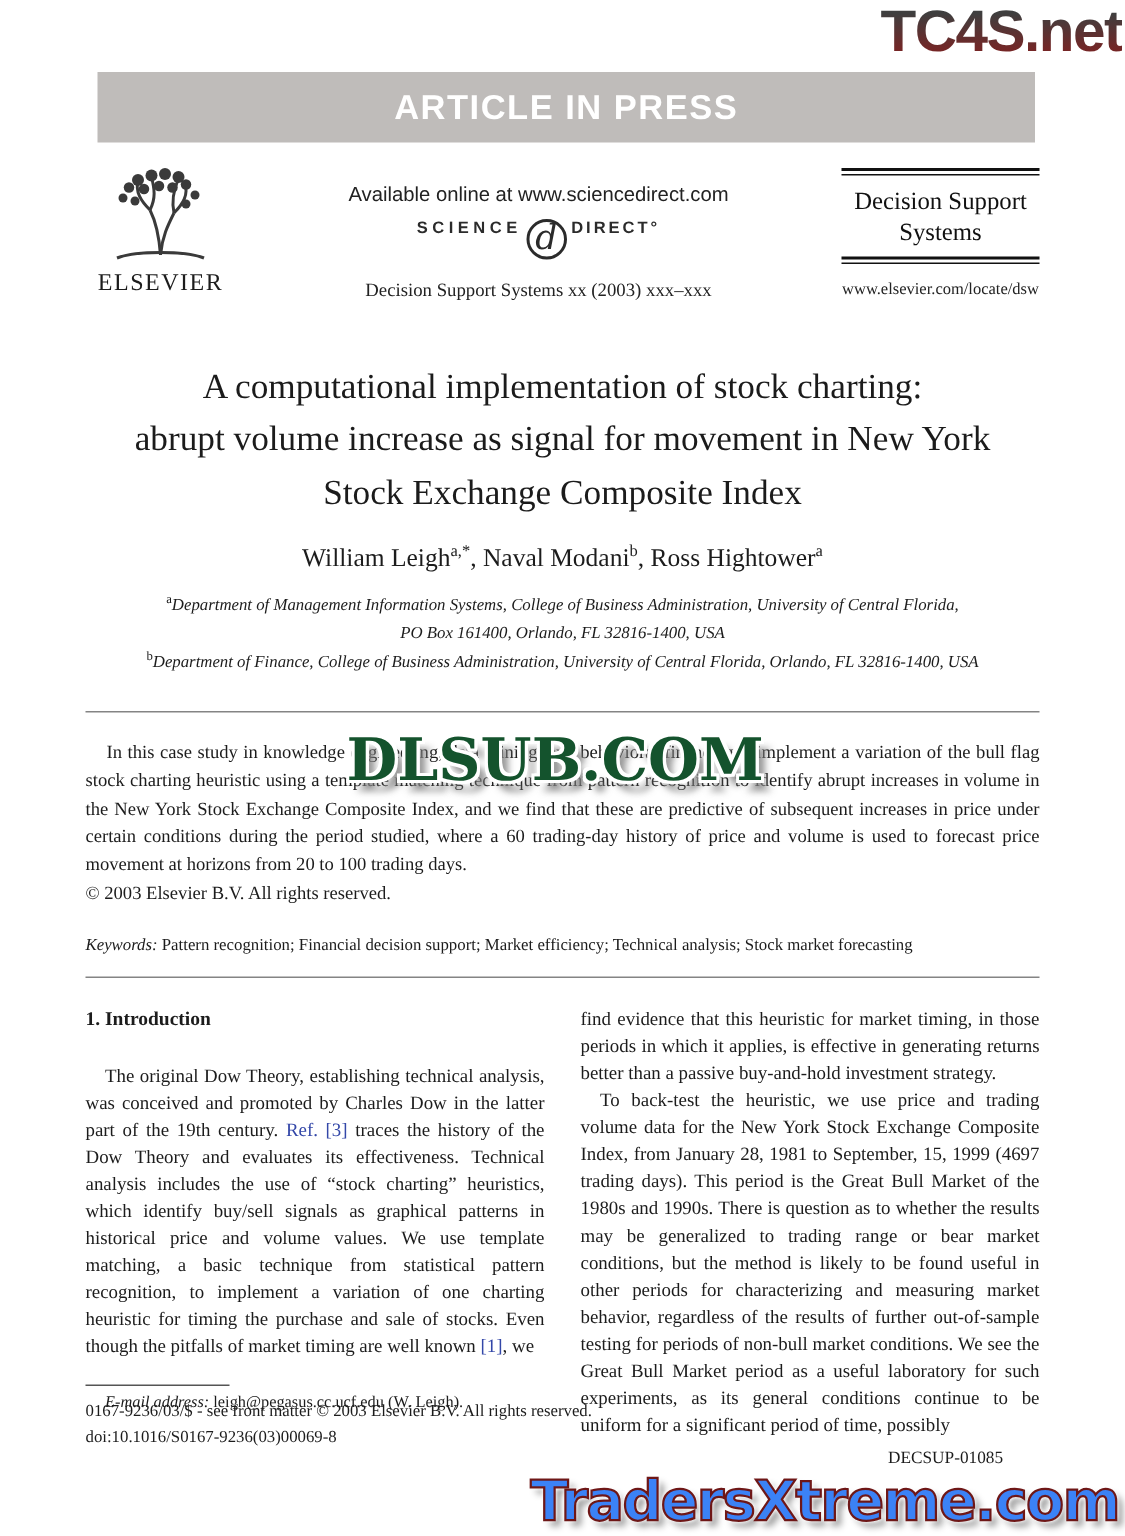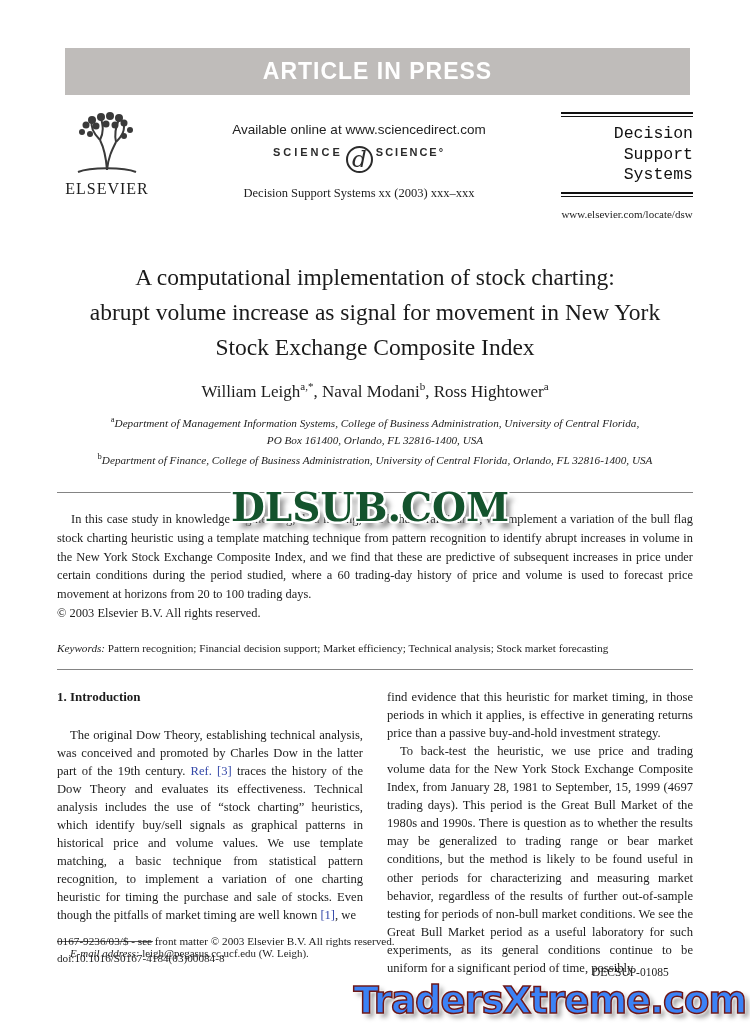--- a/index.html
+++ b/index.html
@@ -51,21 +51,21 @@
   .avail { font-family:"Liberation Sans", sans-serif; font-size:13.5px; color:#222; }
   .sd-logo { margin-top:9px; display:flex; align-items:flex-start; justify-content:center; gap:2px; }
   .sd-science { font-family:"Liberation Sans", sans-serif; font-weight:bold; font-size:11px; letter-spacing:3px; color:#2b2b2b; }
   .sd-circle { display:inline-flex; width:27px; height:27px; border:2px solid #2b2b2b; border-radius:50%;
     align-items:center; justify-content:center; margin:0 1px; }
   .sd-d { font-family:"DejaVu Serif", serif; font-style:italic; font-size:23px; line-height:1; color:#2b2b2b; }
   .sd-direct { font-family:"Liberation Sans", sans-serif; font-weight:bold; font-size:11px; letter-spacing:2px; color:#2b2b2b; }
   .citation { margin-top:13px; font-size:12.5px; color:#222; }
   .jbox { width:132px; }
   .double-rule { border-top:2px solid #111; border-bottom:1px solid #111; height:5px; }
-  .jname { font-family:Liberation Mono, monospace; font-size:16.5px; text-align:right; line-height:1.25;
+  .jname { font-family:Liberation Serif, serif; font-size:16.5px; text-align:center; line-height:1.25;
     white-space:pre-line; padding:7px 0 6px 0; color:#111; }
   .jurl { margin-top:11px; font-size:11px; text-align:center; color:#222; }
 
   
   .title { margin-top:40px; text-align:center; font-size:23.5px; font-weight:normal;
     line-height:1.5; white-space:pre-line; color:#1b1b1b; }
   .authors { margin-top:15px; text-align:center; font-size:17px; }
   .authors sup { font-size:11px; }
   .affils { margin-top:11px; text-align:center; font-style:italic; font-size:11.2px; line-height:1.55; }
   .affil { white-space:pre-line; }
@@ -96,20 +96,21 @@
 
   
   .footer { position:absolute; top:933px; left:57px; font-size:11.2px; line-height:1.5; }
   .decsup { position:absolute; top:966px; left:592px; font-size:11.5px; }
 </style>
 </head>
 <body>
 
 <div class="page">
 
+  <div class="tc4s">TC4S.net</div>
 
   <div class="banner">
     <span>ARTICLE IN PRESS</span>
   </div>
 
   <div class="header">
     <div class="pub-block">
       <svg width="74" height="66" viewBox="0 0 74 66">
         <g fill="none" stroke="#3a3a3a" stroke-width="2">
           <path d="M37 58 C36 44 34 36 30 28"></path>
@@ -139,21 +140,21 @@
       <div class="pub-name">ELSEVIER</div>
     </div>
 
     <div class="head-center">
       <div class="avail">Available online at www.sciencedirect.com</div>
       <div class="sd-logo">
         <span class="sd-science">SCIENCE</span>
         <span class="sd-circle">
             <span class="sd-d">d</span>
           </span>
-        <span class="sd-direct">SCIENCE°</span>
+        <span class="sd-direct">DIRECT°</span>
       </div>
       <div class="citation">Decision Support Systems xx (2003) xxx–xxx</div>
     </div>
 
     <div class="jbox">
       <div class="double-rule"></div>
       <div class="jname">Decision Support
 Systems</div>
       <div class="double-rule"></div>
       <div class="jurl">www.elsevier.com/locate/dsw</div>
@@ -187,28 +188,28 @@
   <div class="columns">
     <div class="col">
       <div class="sec-head">1. Introduction</div>
       <p class="indent"><span>The original Dow Theory, establishing technical analysis, was conceived and promoted by Charles Dow in the latter part of the 19th century. </span><span class="ref-link">Ref. [3]</span><span> traces the history of the Dow Theory and evaluates its effectiveness. Technical analysis includes the use of “stock charting” heuristics, which identify buy/sell signals as graphical patterns in historical price and volume values. We use template matching, a basic technique from statistical pattern recognition, to implement a variation of one charting heuristic for timing the purchase and sale of stocks. Even though the pitfalls of market timing are well known </span><span class="ref-link">[1]</span><span>, we</span></p>
       <div class="footnote">
         <hr class="fn-rule">
         <div class="fn-p2"><span class="fn-email-label">E-mail address:</span><span> leigh@pegasus.cc.ucf.edu (W. Leigh).</span></div>
       </div>
     </div>
     <div class="col">
-      <p>find evidence that this heuristic for market timing, in those periods in which it applies, is effective in generating returns price than a passive buy-and-hold investment strategy.</p>
+      <p>find evidence that this heuristic for market timing, in those periods in which it applies, is effective in generating returns better than a passive buy-and-hold investment strategy.</p>
       <p class="indent">To back-test the heuristic, we use price and trading volume data for the New York Stock Exchange Composite Index, from January 28, 1981 to September, 15, 1999 (4697 trading days). This period is the Great Bull Market of the 1980s and 1990s. There is question as to whether the results may be generalized to trading range or bear market conditions, but the method is likely to be found useful in other periods for characterizing and measuring market behavior, regardless of the results of further out-of-sample testing for periods of non-bull market conditions. We see the Great Bull Market period as a useful laboratory for such experiments, as its general conditions continue to be uniform for a significant period of time, possibly</p>
     </div>
   </div>
 
   <div class="footer">
     <div>0167-9236/03/$ - see front matter © 2003 Elsevier B.V. All rights reserved.</div>
-    <div>doi:10.1016/S0167-4184(03)00084-8</div>
+    <div>doi:10.1016/S0167-9236(03)00069-8</div>
   </div>
 
   <div class="decsup">DECSUP-01085</div>
 
   <div class="dlsub">DLSUB.COM</div>
   <div class="txtreme">TradersXtreme.com</div>
 
 </div>
 
 </body></html>

